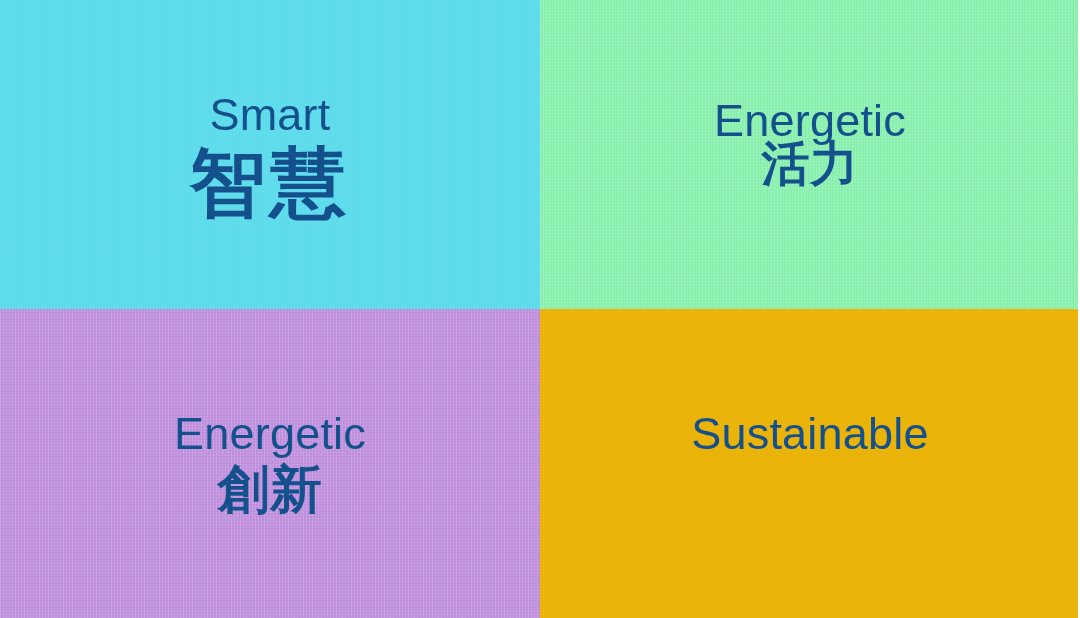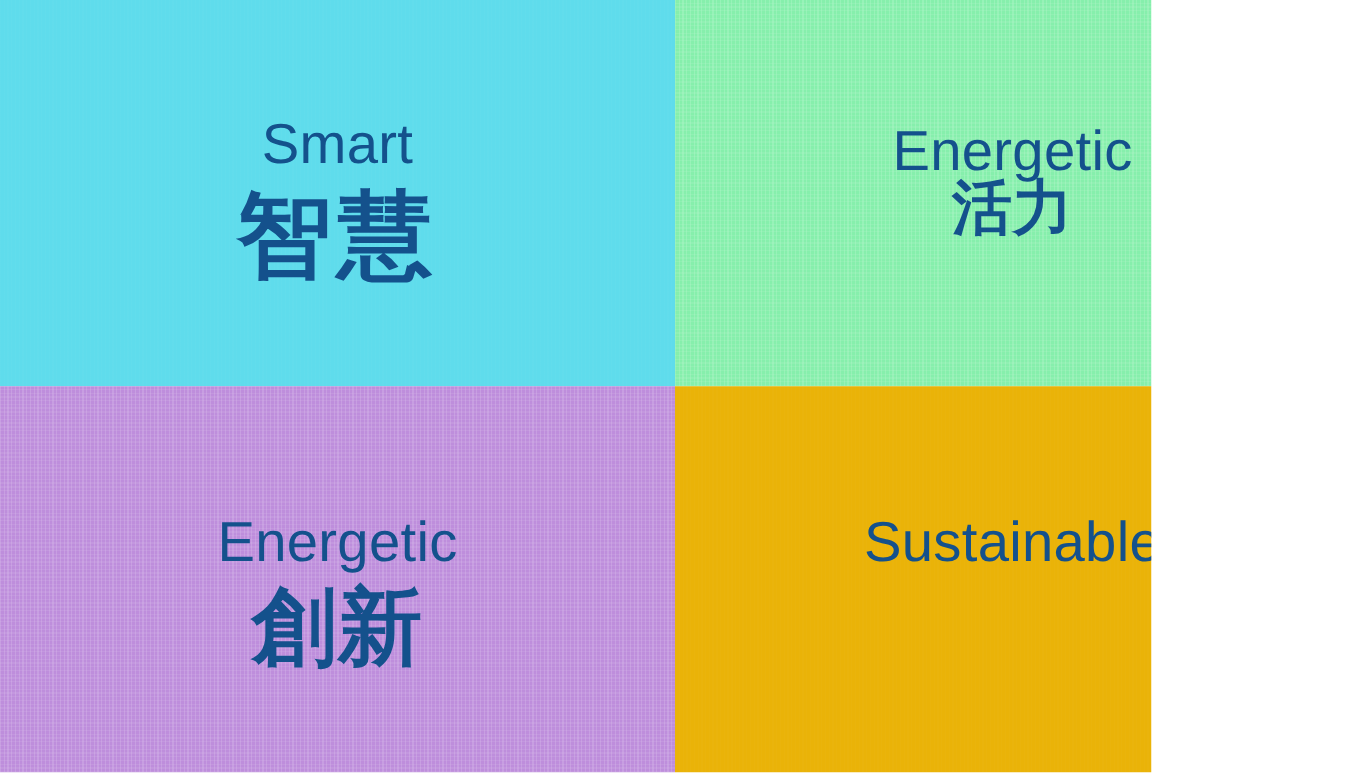--- a/index.html
+++ b/index.html
@@ -6,21 +6,21 @@
   html, body {
     margin: 0;
     padding: 0;
     background: #ffffff;
   }
   body {
     font-family: "Liberation Sans", sans-serif;
   }
   .poster {
     position: relative;
-    width: 921px;
+    width: 1078px;
     height: 618px;
     overflow: hidden;
     display: grid;
     grid-template-columns: 540px 540px;
     grid-template-rows: 309px 309px;
   }
   .quadrant {
     position: relative;
     overflow: hidden;
     display: block;
@@ -66,37 +66,37 @@
   }
   .label-en {
     display: block;
     font-family: "Liberation Sans", sans-serif;
     font-weight: 400;
     letter-spacing: 0.005em;
     white-space: nowrap;
   }
   .label-zh {
     display: block;
-    font-family: Liberation Serif, serif;
+    font-family: Liberation Mono, monospace;
     font-weight: 700;
     white-space: nowrap;
   }
 
   
   .q-smart .label-stack       { left: 0; right: 0; top: 92px; }
   .q-smart .label-en          { font-size: 45px; }
   .q-smart .label-zh          { font-size: 76px; margin-top: 14px; letter-spacing: 0.06em; }
 
   .q-energetic .label-stack   { left: 0; right: 0; top: 98px; }
   .q-energetic .label-en      { font-size: 45px; }
   .q-energetic .label-zh      { font-size: 48px; margin-top: 0; letter-spacing: 0.01em; }
 
   .q-innovative .label-stack  { left: 0; right: 0; top: 102px; }
   .q-innovative .label-en     { font-size: 45px; }
-  .q-innovative .label-zh     { font-size: 68px; margin-top: 12px; letter-spacing: 0.01em; }
+  .q-innovative .label-zh     { font-size: 52px; margin-top: 12px; letter-spacing: 0.01em; }
 
   .q-sustainable .label-stack { left: 0; right: 0; top: 102px; }
   .q-sustainable .label-en    { font-size: 45px; }
   .q-sustainable .label-zh    { font-size: 76px; margin-top: 12px; letter-spacing: 0.01em; }
 </style>
 </head>
 <body>
 
 <div class="poster">
 

